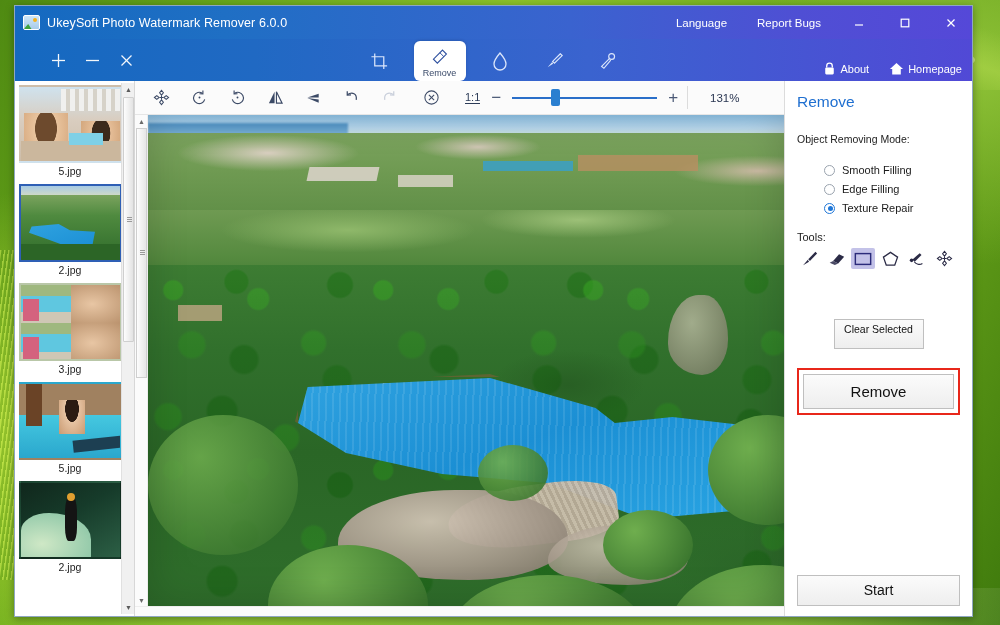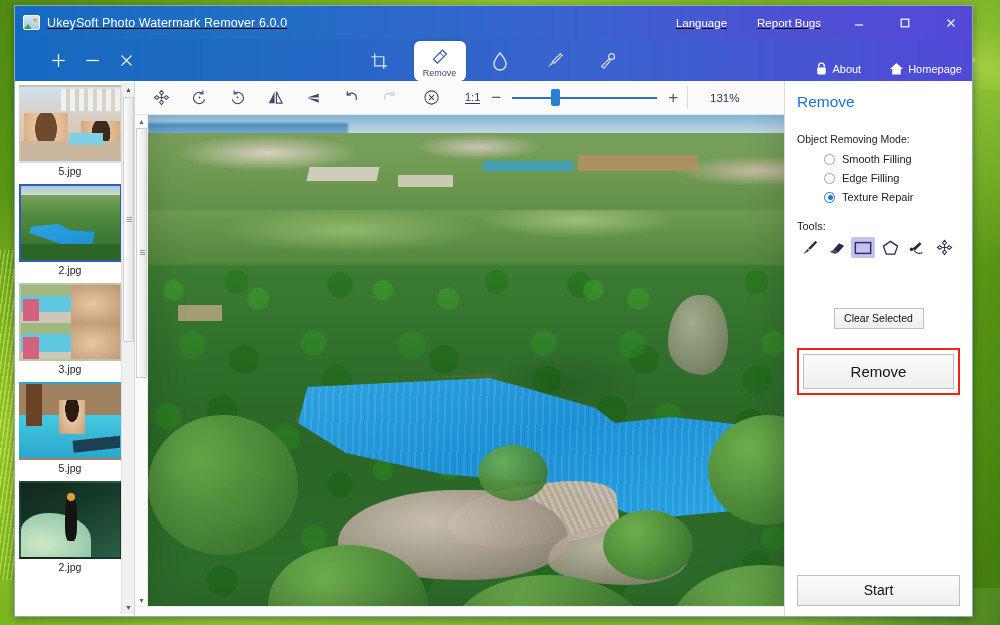--- a/index.html
+++ b/index.html
@@ -43,21 +43,21 @@
     position: absolute; left: 14px; top: 5px; width: 959px; height: 612px;
     background: #fff; border: 1px solid #8fa7c2;
     display: flex; flex-direction: column;
     box-shadow: 0 2px 8px rgba(0,0,0,.35);
   }
 
   
   .titlebar {
     height: 33px; flex: none;
     background: linear-gradient(90deg, #1569c0 0%, #1f6fc4 22%, #3a63cf 58%, #4f4fd4 82%, #5548d8 100%);
-    display: flex; align-items: center; padding: 0 6px 0 8px; position: relative; text-decoration: underline;
+    display: flex; align-items: center; padding: 0 6px 0 8px; position: relative;
   }
   .app-logo {
     width: 17px; height: 15px; flex:none; margin-right: 7px; position: relative;
     background: linear-gradient(180deg,#cfe6f7,#a7cbe9); border: 1.5px solid #fff; border-radius: 2px;
     overflow:hidden;
   }
   .app-logo::before { content:""; position:absolute; left:-1px; bottom:-1px; width:13px; height:8px;
     background:#3fa33f; clip-path: polygon(0 100%, 40% 25%, 70% 100%); }
   .app-logo::after { content:""; position:absolute; right:2px; top:2px; width:4px; height:4px;
     border-radius:50%; background:#f2b01e; }
@@ -80,21 +80,21 @@
   .center-tools { position:absolute; left: 50%; transform: translateX(-50%);
                   display:flex; align-items:center; gap: 14px; bottom: 0; }
   .ctool { width: 40px; height: 36px; display:flex; align-items:center; justify-content:center;
            color:#dbe6fb; }
   .ctool.active {
     background: #fff; border-radius: 6px 6px 0 0; color:#2d4f9e; width: 52px; height: 40px;
     flex-direction: column; gap:1px; padding-top:3px; border-radius: 6px;
     box-shadow: 0 -1px 3px rgba(0,0,0,.12);
   }
   .ctool.active .clabel { font-size: 9px; color:#3c4c6b; }
-  .tr-right { position:absolute; right: 10px; bottom: 5px; display:flex; align-items:center; gap: 20px; }
+  .tr-right { position:absolute; right: 10px; bottom: 5px; display:flex; align-items:center; gap: 12px; }
   .tr-item { display:flex; align-items:center; gap: 4px; color:#fff; font-size: 11px; }
 
   
   .body-row { flex: 1; display: flex; min-height: 0; background:#fff; }
 
   
   .thumbs-wrap { width: 120px; flex:none; border-right: 1px solid #d7d7d7; position: relative;
                  background:#fff; }
   .thumbs { position:absolute; inset: 4px 13px 4px 4px; overflow: hidden; }
   .thumb-item { margin-bottom: 4px; }
@@ -213,36 +213,36 @@
   .canvas-vsb .thumbbar { position:absolute; left:1px; width:11px; top:13px; height:250px;
                 background: linear-gradient(90deg,#fdfdfd,#e6e6e6); border:1px solid #cfcfcf; }
   .canvas-vsb .thumbbar::after{ content:""; position:absolute; left:3px; top:50%; margin-top:-3px;
                 width:5px; height:6px;
                 background: repeating-linear-gradient(180deg,#9a9a9a 0 1px,transparent 1px 2px); }
 
   
   .panel { width: 188px; flex:none; border-left: 1px solid #dcdcdc; background:#fff;
            display:flex; flex-direction:column; padding: 10px 12px 10px 12px; position: relative; }
   .panel-title { color:#1f6fd0; font-size: 15.5px; margin: 2px 0 22px 0; }
-  .panel-sub { font-size: 10.5px; color:#222; margin-bottom: 8px; }
+  .panel-sub { font-size: 10.5px; color:#222; margin-bottom: 19px; }
   .radio-row { display:flex; align-items:center; gap: 7px; margin: 0 0 7px 27px; }
   .radio { width: 11px; height: 11px; border-radius:50%; border:1px solid #9aa3ae; background:#fff;
            flex:none; position: relative; }
   .radio.on { border-color:#1f77d8; }
   .radio.on::after { content:""; position:absolute; left:2.5px; top:2.5px; width:5px; height:5px;
            border-radius:50%; background:#1f77d8; }
   .radio-label { font-size: 11px; color:#1b1b1b; }
   .tools-label { font-size: 11px; color:#222; margin: 10px 0 5px 0; }
   .tool-row { display:flex; align-items:center; gap: 3px; }
   .tool { width: 24px; height: 21px; display:flex; align-items:center; justify-content:center;
           color:#2b2b46; border-radius:2px; }
   .tool.sel { background:#c3c2e8; }
   .panel-btn { border: 1px solid #bfbfbf; background: linear-gradient(180deg,#fbfbfb,#eeeeee);
                text-align:center; color:#111; cursor: default; }
-  .btn-clear { width: 90px; height: 21px; font-size: 10.5px; line-height: 19px;
+  .btn-clear { width: 90px; height: 30px; font-size: 10.5px; line-height: 19px;
                margin: 50px auto 0 auto; }
   .btn-remove-wrap { margin-top: 19px; padding: 4px; border: 2px solid #e8271a; }
   .btn-remove { width: 100%; height: 35px; font-size: 15px; line-height: 33px; }
   .btn-applyall { width: 100%; height: 33px; font-size: 15px; line-height: 31px; margin-top: 9px; }
   .btn-start { width: 100%; height: 31px; font-size: 14px; line-height: 29px; margin-top: auto; }
 </style>
 </head>
 <body>
 
 <div class="wall-left"></div>

